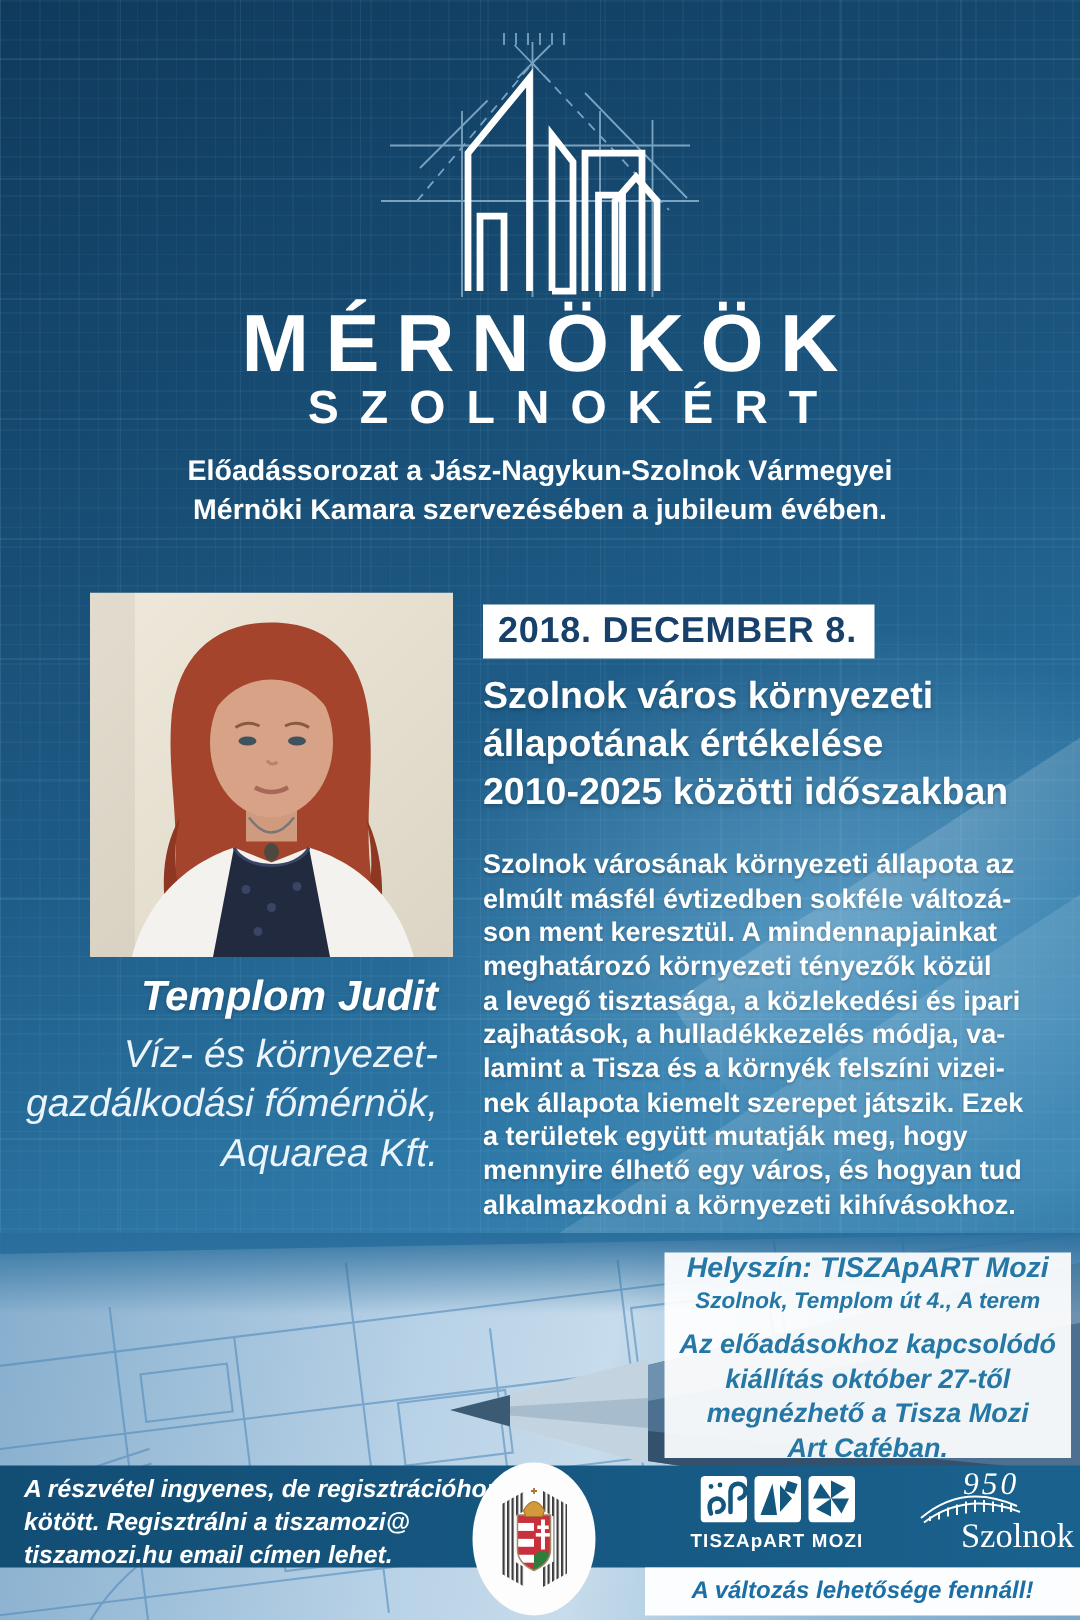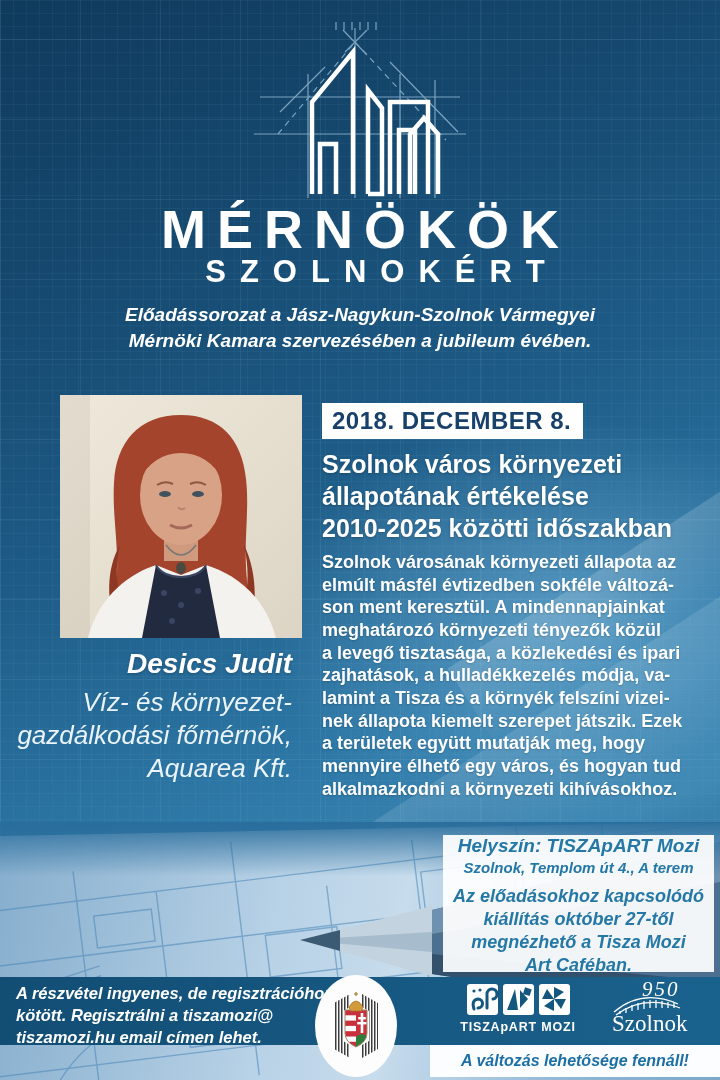--- a/index.html
+++ b/index.html
@@ -34,36 +34,36 @@
   .blueprint-fade{position:absolute; left:0; top:822px; width:720px; height:54px; z-index:2;
     background:linear-gradient(180deg, rgba(41,109,156,0.95), rgba(41,109,156,0));}
 
   
   .logo{position:absolute; left:250px; top:22px; width:220px; height:178px; z-index:3;}
   .title1{position:absolute; left:0; top:198px; width:720px; text-align:center; z-index:3;
     color:#fff; font-size:54px; font-weight:bold; letter-spacing:11px; text-indent:11px;}
   .title2{position:absolute; left:0; top:254px; width:720px; text-align:center; z-index:3;
     color:#fff; font-size:31px; font-weight:bold; letter-spacing:14px; text-indent:14px;padding-left:15px;}
   .subtitle{position:absolute; left:0; top:302px; width:720px; text-align:center; z-index:3;
-    color:#fff; font-size:19px; font-weight:bold; font-style:italic; line-height:1.38; white-space:pre-line;}
+    color:#fff; font-size:19px; font-weight:bold; line-height:1.38; white-space:pre-line;}
 
   
   .photo{position:absolute; left:60px; top:395px; width:242px; height:243px; z-index:3;}
   .speaker{position:absolute; left:0px; top:648px; width:292px; text-align:right; z-index:3; color:#fff;}
   .speaker-name{font-size:28px; font-weight:bold; font-style:italic; text-shadow:0 1px 3px rgba(0,0,0,.25);}
   .speaker-role{margin-top:6px; font-size:26px; font-style:italic; color:#eaf4fa; line-height:1.26; white-space:pre-line;}
 
   
   .event-col{position:absolute; left:322px; top:403px; width:392px; z-index:3;}
   .badge{display:inline-block; background:#fff; color:#17406a; font-weight:bold;
     font-size:24px; letter-spacing:0.5px; padding:4px 12px 4px 10px;}
   .badge-time{margin-top:4px;}
   .talk-title{margin-top:9px; color:#fff; font-size:25px; font-weight:bold; line-height:1.28;
     white-space:pre-line; text-shadow:0 1px 3px rgba(0,0,0,.25);}
-  .description{margin-top:7px; color:#fff; font-size:18px; font-weight:bold; line-height:1.26;
+  .description{margin-top:21px; color:#fff; font-size:18px; font-weight:bold; line-height:1.26;
     white-space:pre-line; text-shadow:0 1px 2px rgba(0,0,0,.2);}
 
   
   .venue-box{position:absolute; left:443px; top:835px; width:271px; height:137px; z-index:3;
     background:rgba(255,255,255,0.93); text-align:center; color:#2578a5;}
   .venue-title{font-size:19px; font-weight:bold; font-style:italic;}
   .venue-address{margin-top:2px; font-size:15px; font-weight:bold; font-style:italic;}
   .venue-note{margin-top:9px; font-size:18px; font-weight:bold; font-style:italic; line-height:1.27; white-space:pre-line;}
 
   
@@ -72,21 +72,21 @@
   .registration{position:absolute; left:16px; top:983px; width:330px; z-index:5;
     color:#fff; font-size:16.5px; font-weight:bold; font-style:italic; line-height:1.33; white-space:pre-line;}
   .chamber{position:absolute; left:314px; top:974px; width:84px; height:104px; z-index:6;}
   .tiszapart{position:absolute; left:458px; top:984px; width:120px; z-index:6; text-align:center;}
   .tp-squares{width:103px; height:31px; display:block; margin:0 auto;}
   .tp-label{margin-top:5px; color:#fff; font-size:12.5px; font-weight:bold; letter-spacing:0.8px;}
   .szolnok{position:absolute; left:612px; top:979px; width:104px; height:62px; z-index:6; color:#fff;}
   .sz-950{position:absolute; left:30px; top:-2px; font-family:"Liberation Serif", serif; font-style:italic;
     font-size:21px; letter-spacing:2px;}
   .sz-bridge{position:absolute; left:0px; top:11px; width:74px; height:26px;}
-  .sz-name{position:absolute; left:0; top:32px; width:104px; text-align:left;
+  .sz-name{position:absolute; left:0; top:32px; width:104px; text-align:right;
     font-family:"Liberation Serif", serif; font-size:23px;}
   .tagline-strip{position:absolute; left:430px; top:1045px; width:290px; height:32px; z-index:4;
     background:#fcfdfe;}
   .tagline{margin-top:7px; text-align:center; color:#1b6fa5; font-size:16px; font-weight:bold; font-style:italic;}
 </style>
 </head>
 <body>
 
 <div class="poster">
   <div class="layer grid"></div>
@@ -167,21 +167,21 @@
     <path d="M96,170 C104,186 138,186 146,170" stroke="#3a4563" stroke-width="2" fill="none"></path>
     <circle cx="104" cy="198" r="3" fill="#3a4563"></circle>
       <circle cx="121" cy="210" r="3" fill="#3a4563"></circle>
     <circle cx="138" cy="196" r="3" fill="#3a4563"></circle>
       <circle cx="112" cy="226" r="3" fill="#3a4563"></circle>
     <path d="M106,150 Q121,170 136,150" stroke="#777" stroke-width="1.6" fill="none"></path>
     <ellipse cx="121" cy="173" rx="5" ry="6" fill="#4c4a40"></ellipse>
   </svg>
 
   <div class="speaker">
-    <div class="speaker-name">Desics Judit</div>
+    <div class="speaker-name">Templom Judit</div>
     <div class="speaker-role">Víz- és környezet-
 gazdálkodási főmérnök,
 Aquarea Kft.</div>
   </div>
 
   <div class="event-col">
     <div>
       <span class="badge">2018. DECEMBER 8.</span>
     </div>
     <div class="talk-title">Szolnok város környezeti

